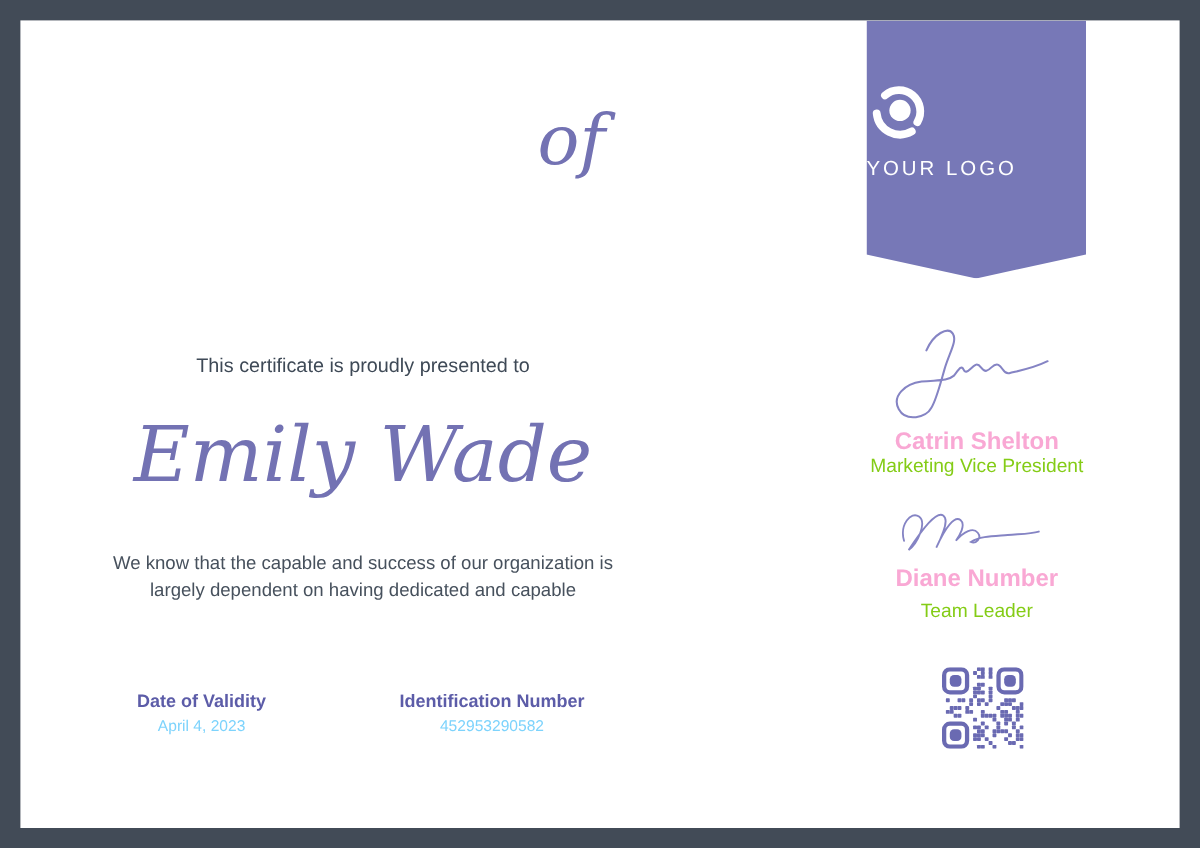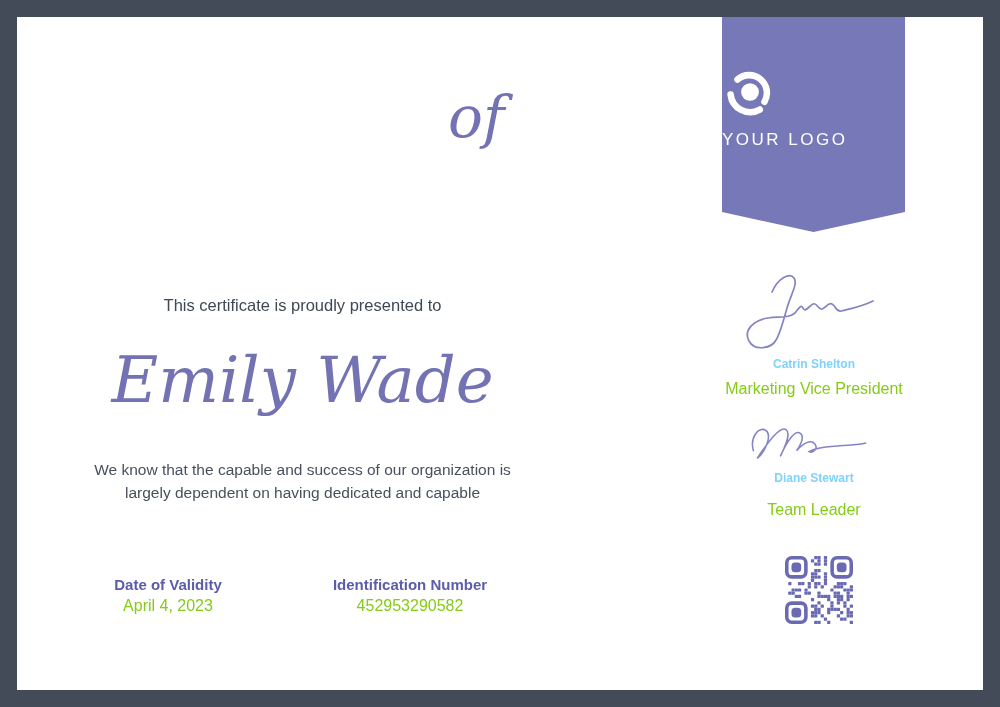--- a/index.html
+++ b/index.html
@@ -44,27 +44,27 @@
   .recipient{position:absolute;left:0;top:340px;width:100%;
     font-family:"DejaVu Serif", serif;font-style:italic;
     color:#7372B3;font-size:64px;line-height:80px;white-space:nowrap;}
   .body-text{position:absolute;left:0;top:459px;width:100%;
     color:#47515D;font-size:15.5px;line-height:22.5px;}
   .meta-row{position:absolute;left:0;top:576px;width:100%;}
   .meta-block{position:absolute;top:0;}
   .meta-date{left:23px;width:200px;}
   .meta-id{left:265px;width:200px;}
   .meta-label{color:#5C5CA8;font-weight:bold;font-size:15px;}
-  .meta-value{color:#84cc16;font-size:16px;margin-top:4px;}
+  .meta-value{color:#7dd3fc;font-size:13px;margin-top:4px;}
   
   .right-col{position:absolute;left:714px;top:0;width:200px;text-align:center;}
   .sig-img1{position:absolute;left:18px;top:268px;width:150px;height:85px;}
   .sig-img2{position:absolute;left:33px;top:418px;width:126px;height:48px;}
   .sig-name{position:absolute;left:0;width:100%;
-    color:#7dd3fc;font-weight:bold;font-size:12px;}
+    color:#f9a8d4;font-weight:bold;font-size:20px;}
   .sig-title{position:absolute;left:0;width:100%;
     color:#84cc16;font-size:16px;}
   .sig-name1{top:357px;}  .sig-title1{top:380px;}
   .sig-name2{top:471px;}  .sig-title2{top:501px;}
   .qr{position:absolute;left:785px;top:556px;width:68px;height:68px;}
 </style>
 </head>
 <body>
 
 <div class="page">
@@ -111,21 +111,21 @@
     </svg>
     <div class="sig-name sig-name1">Catrin Shelton</div>
     <div class="sig-title sig-title1">Marketing Vice President</div>
 
     <svg class="sig-img2" viewBox="0 0 130 50">
       <path d="M6,34 C2,20 12,8 19,13 C26,18 18,36 10,42 C22,24 34,8 40,12
                C46,16 38,32 34,40 C42,22 50,12 55,16 C60,20 54,30 51,34
                C58,26 66,22 70,27 C74,32 68,37 64,35 C72,30 84,30 96,29
                C108,28 116,28 123,26" fill="none" stroke="#8584C4" stroke-width="1.6" stroke-linecap="round"></path>
     </svg>
-    <div class="sig-name sig-name2">Diane Stewart</div>
+    <div class="sig-name sig-name2">Diane Number</div>
     <div class="sig-title sig-title2">Team Leader</div>
   </div>
 
   <svg id="qr-svg" class="qr" viewBox="0 0 21 21">
       <rect x="9" y="0" width="1" height="1" rx="0.18" fill="#6A6AB2"></rect>
       <rect x="10" y="0" width="1" height="1" rx="0.18" fill="#6A6AB2"></rect>
       <rect x="12" y="0" width="1" height="1" rx="0.18" fill="#6A6AB2"></rect>
       <rect x="8" y="1" width="1" height="1" rx="0.18" fill="#6A6AB2"></rect>
       <rect x="10" y="1" width="1" height="1" rx="0.18" fill="#6A6AB2"></rect>
       <rect x="12" y="1" width="1" height="1" rx="0.18" fill="#6A6AB2"></rect>

